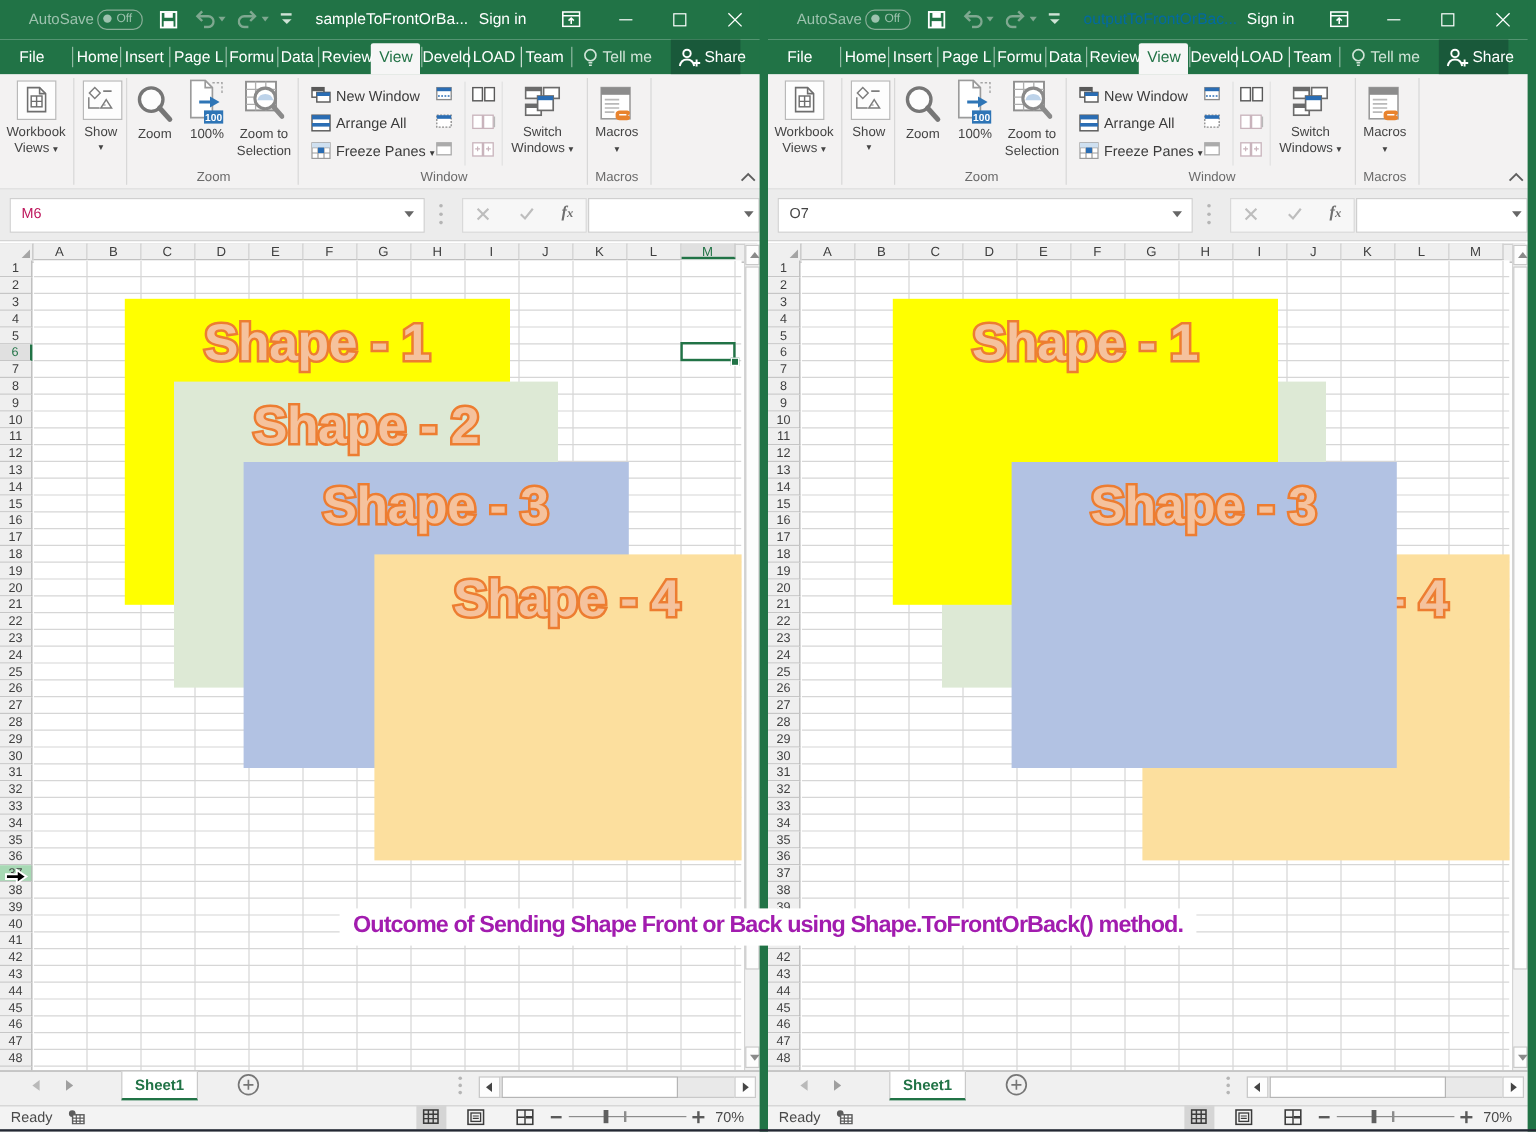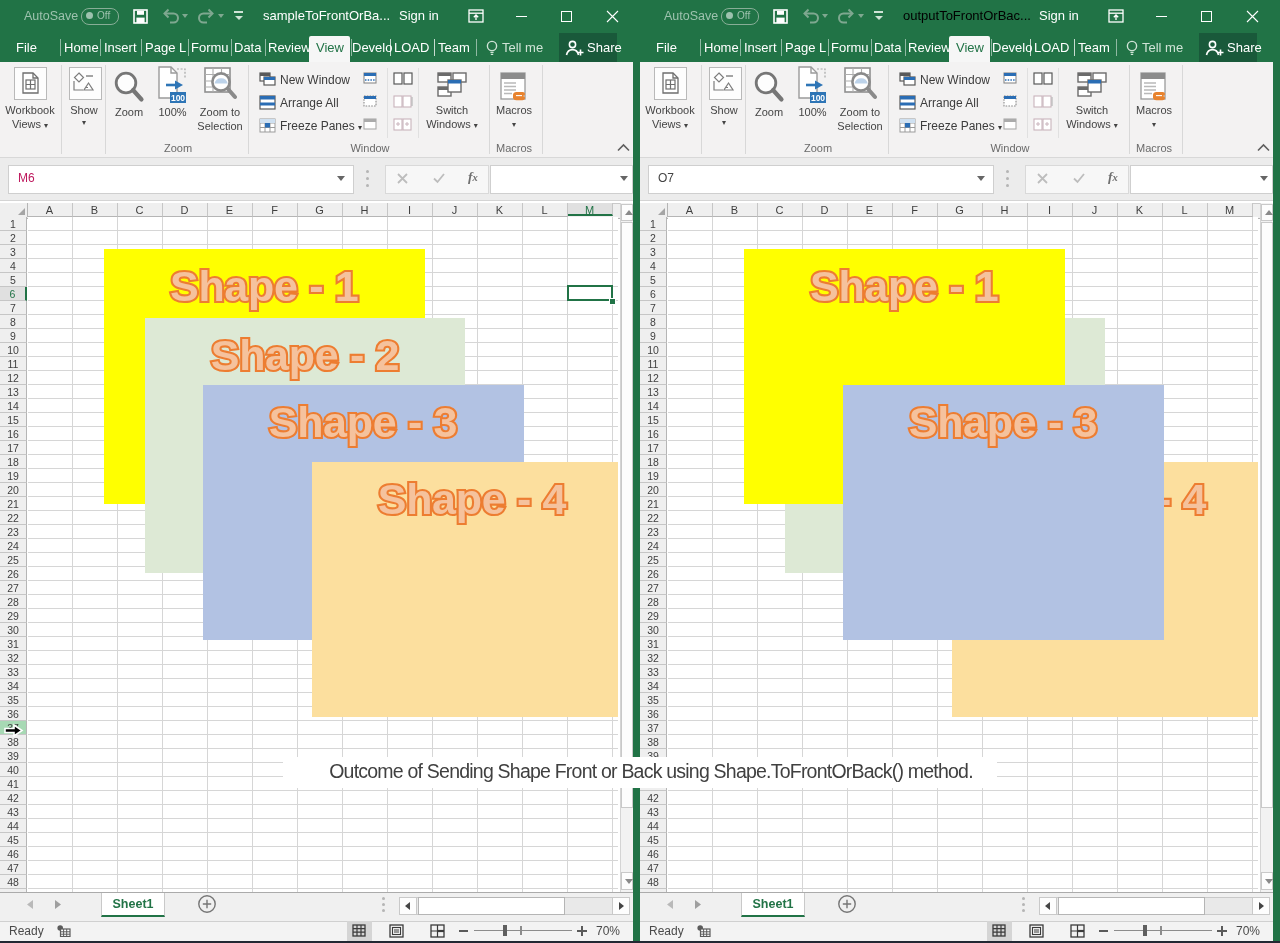--- a/index.html
+++ b/index.html
@@ -533,21 +533,21 @@
 
 <svg style="position:absolute;left:198px;top:8px" width="17" height="16" viewBox="0 0 17 16">
       <path d="M14 5.5H5.5a4.5 4.5 0 0 0 0 9H9" fill="none" stroke="#7fa890" stroke-width="2"></path>
       <path d="M10.5 1.5l4 4-4 4" fill="none" stroke="#7fa890" stroke-width="2"></path>
     </svg>
 <div style="position:absolute;left:218px;top:14px;width:0;height:0;border-left:3.5px solid transparent;border-right:3.5px solid transparent;border-top:4px solid #7fa890"></div>
 
 <div style="position:absolute;left:234px;top:11px;width:9px;height:1.5px;background:#cfe3d6"></div>
 <div style="position:absolute;left:235px;top:16px;width:0;height:0;border-left:4px solid transparent;border-right:4px solid transparent;border-top:4.5px solid #cfe3d6"></div>
 
-<div style="position:absolute;left:263px;top:8px;font-size:13px;color:#000000">outputToFrontOrBac...</div>
+<div style="position:absolute;left:263px;top:8px;font-size:13px;color:#0369a1">outputToFrontOrBac...</div>
 
 <div style="position:absolute;left:399px;top:8px;font-size:13px;color:#fff">Sign in</div>
 
 <svg style="position:absolute;left:468px;top:9px" width="16" height="14" viewBox="0 0 16 14">
       <rect x="1" y="1" width="14" height="12" fill="none" stroke="#fff" stroke-width="1.3"></rect>
       <path d="M1 4.2h14" stroke="#fff" stroke-width="1.3"></path>
       <path d="M8 11V6.2M5.8 8.2L8 6l2.2 2.2" fill="none" stroke="#fff" stroke-width="1.3"></path>
     </svg>
 
 <div style="position:absolute;left:516px;top:16px;width:11px;height:1.2px;background:#fff"></div>
@@ -1004,12 +1004,12 @@
 
 <div style="position:absolute;left:596px;top:924px;font-size:12px;color:#4a4a4a">70%</div>
 
 <div style="position:absolute;left:633px;top:0;width:7px;height:943px;background:#217346"></div>
 </div>
 
 <div style="position:absolute;left:0;top:940.5px;width:1280px;height:2.5px;background:#232833;z-index:50"></div>
 
 <div style="position:absolute;left:283px;top:756.5px;width:714px;height:31px;background:#fff;z-index:60"></div>
 
-<div style="position:absolute;left:294px;top:755.5px;width:714px;text-align:center;font-size:19.5px;font-weight:normal;color:#404040;z-index:61;white-space:nowrap;letter-spacing:-0.78px;line-height:30px">Outcome of Sending Shape Front or Back using Shape.ToFrontOrBack() method.</div>
+<div style="position:absolute;left:283px;top:755.5px;width:714px;text-align:center;font-size:19.5px;font-weight:bold;color:#a21caf;z-index:61;white-space:nowrap;letter-spacing:-0.78px;line-height:30px">Outcome of Sending Shape Front or Back using Shape.ToFrontOrBack() method.</div>
 </body></html>

